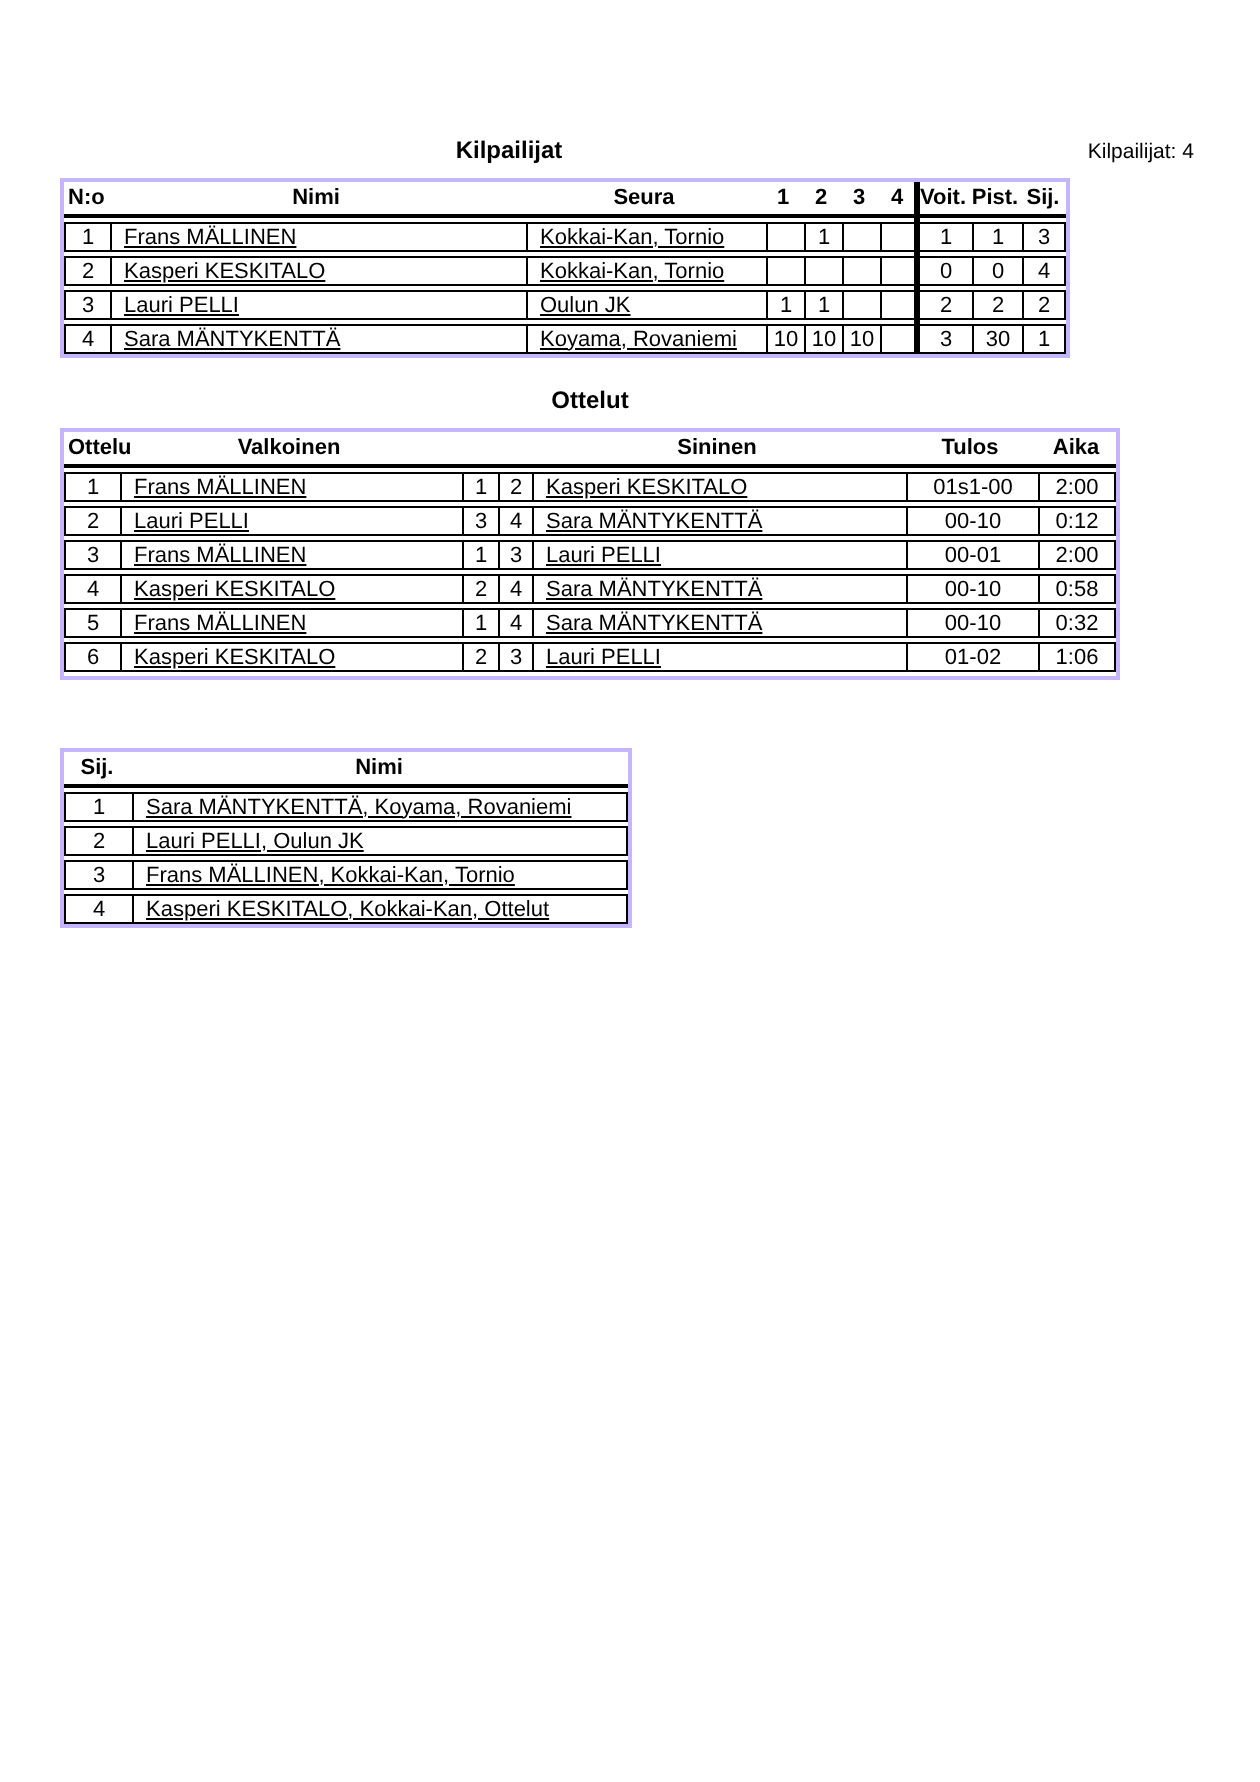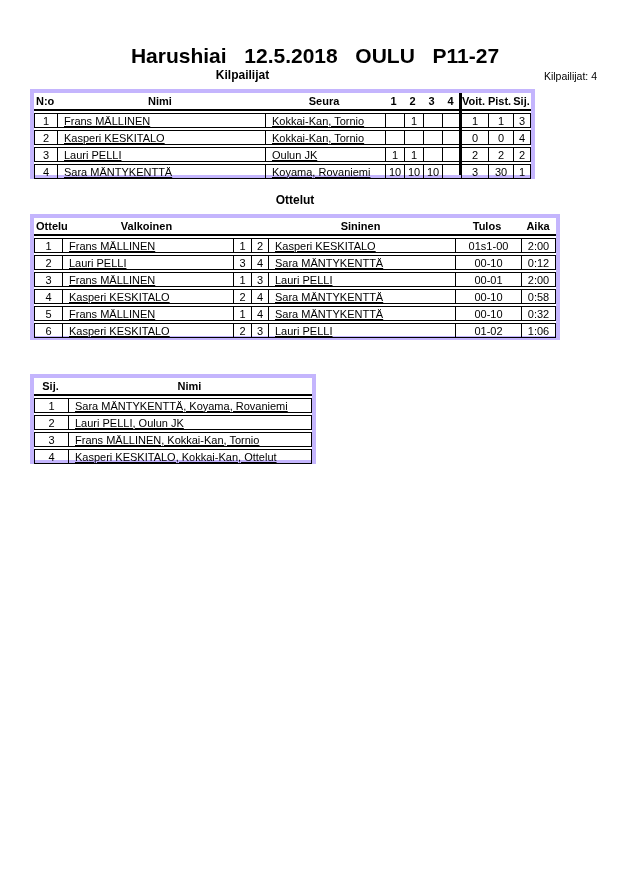--- a/index.html
+++ b/index.html
@@ -21,32 +21,32 @@
     white-space: pre;
     word-spacing: 3px;
   }
   .sec-label {
     position: absolute;
     font-size: 12px;
     font-weight: bold;
     text-align: center;
     white-space: nowrap;
   }
-  .lbl-kilpailijat { top: 68px; left: 28px; width: 429px; }
+  .lbl-kilpailijat { top: 68px; left: 40px; width: 429px; }
   .lbl-ottelut    { top: 193px; left: 30px; width: 530px; }
   .lbl-tulokset   { top: 351px; left: 30px; width: 286px; }
   .count {
     position: absolute;
     top: 70px; right: 33px;
     font-size: 10.5px;
     white-space: nowrap;
   }
   .tbl {
     position: absolute;
-    border: 4px solid #c4b5fd;
+    border: 2px solid #c4b5fd;
     background: #fff;
     box-sizing: border-box;
     font-size: 11px;
   }
   .t1 { left: 30px; top: 89px;  width: 505px; height: 90px; }
   .t2 { left: 30px; top: 214px; width: 530px; height: 126px; }
   .t3 { left: 30px; top: 374px; width: 286px; height: 90px; }
 
   .hrow {
     display: flex;
@@ -103,21 +103,20 @@
   .w-aika  { flex: 1; }
   
   .w-sijr  { width: 33px; }
   .w-nimir { flex: 1; }
 </style>
 </head>
 <body>
 
 <div class="page">
 
-  <div class="title">Harushiai  12.5.2018  OULU  P11-27</div>
   <div class="sec-label lbl-kilpailijat">Kilpailijat</div>
   <div class="count">Kilpailijat: 4</div>
 
   <div class="tbl t1">
     <div class="hrow">
       <div class="c w-no edge">N:o</div>
       <div class="c w-nimi">Nimi</div>
       <div class="c w-seura">Seura</div>
       <div class="c w-r">1</div>
       <div class="c w-r">2</div>

